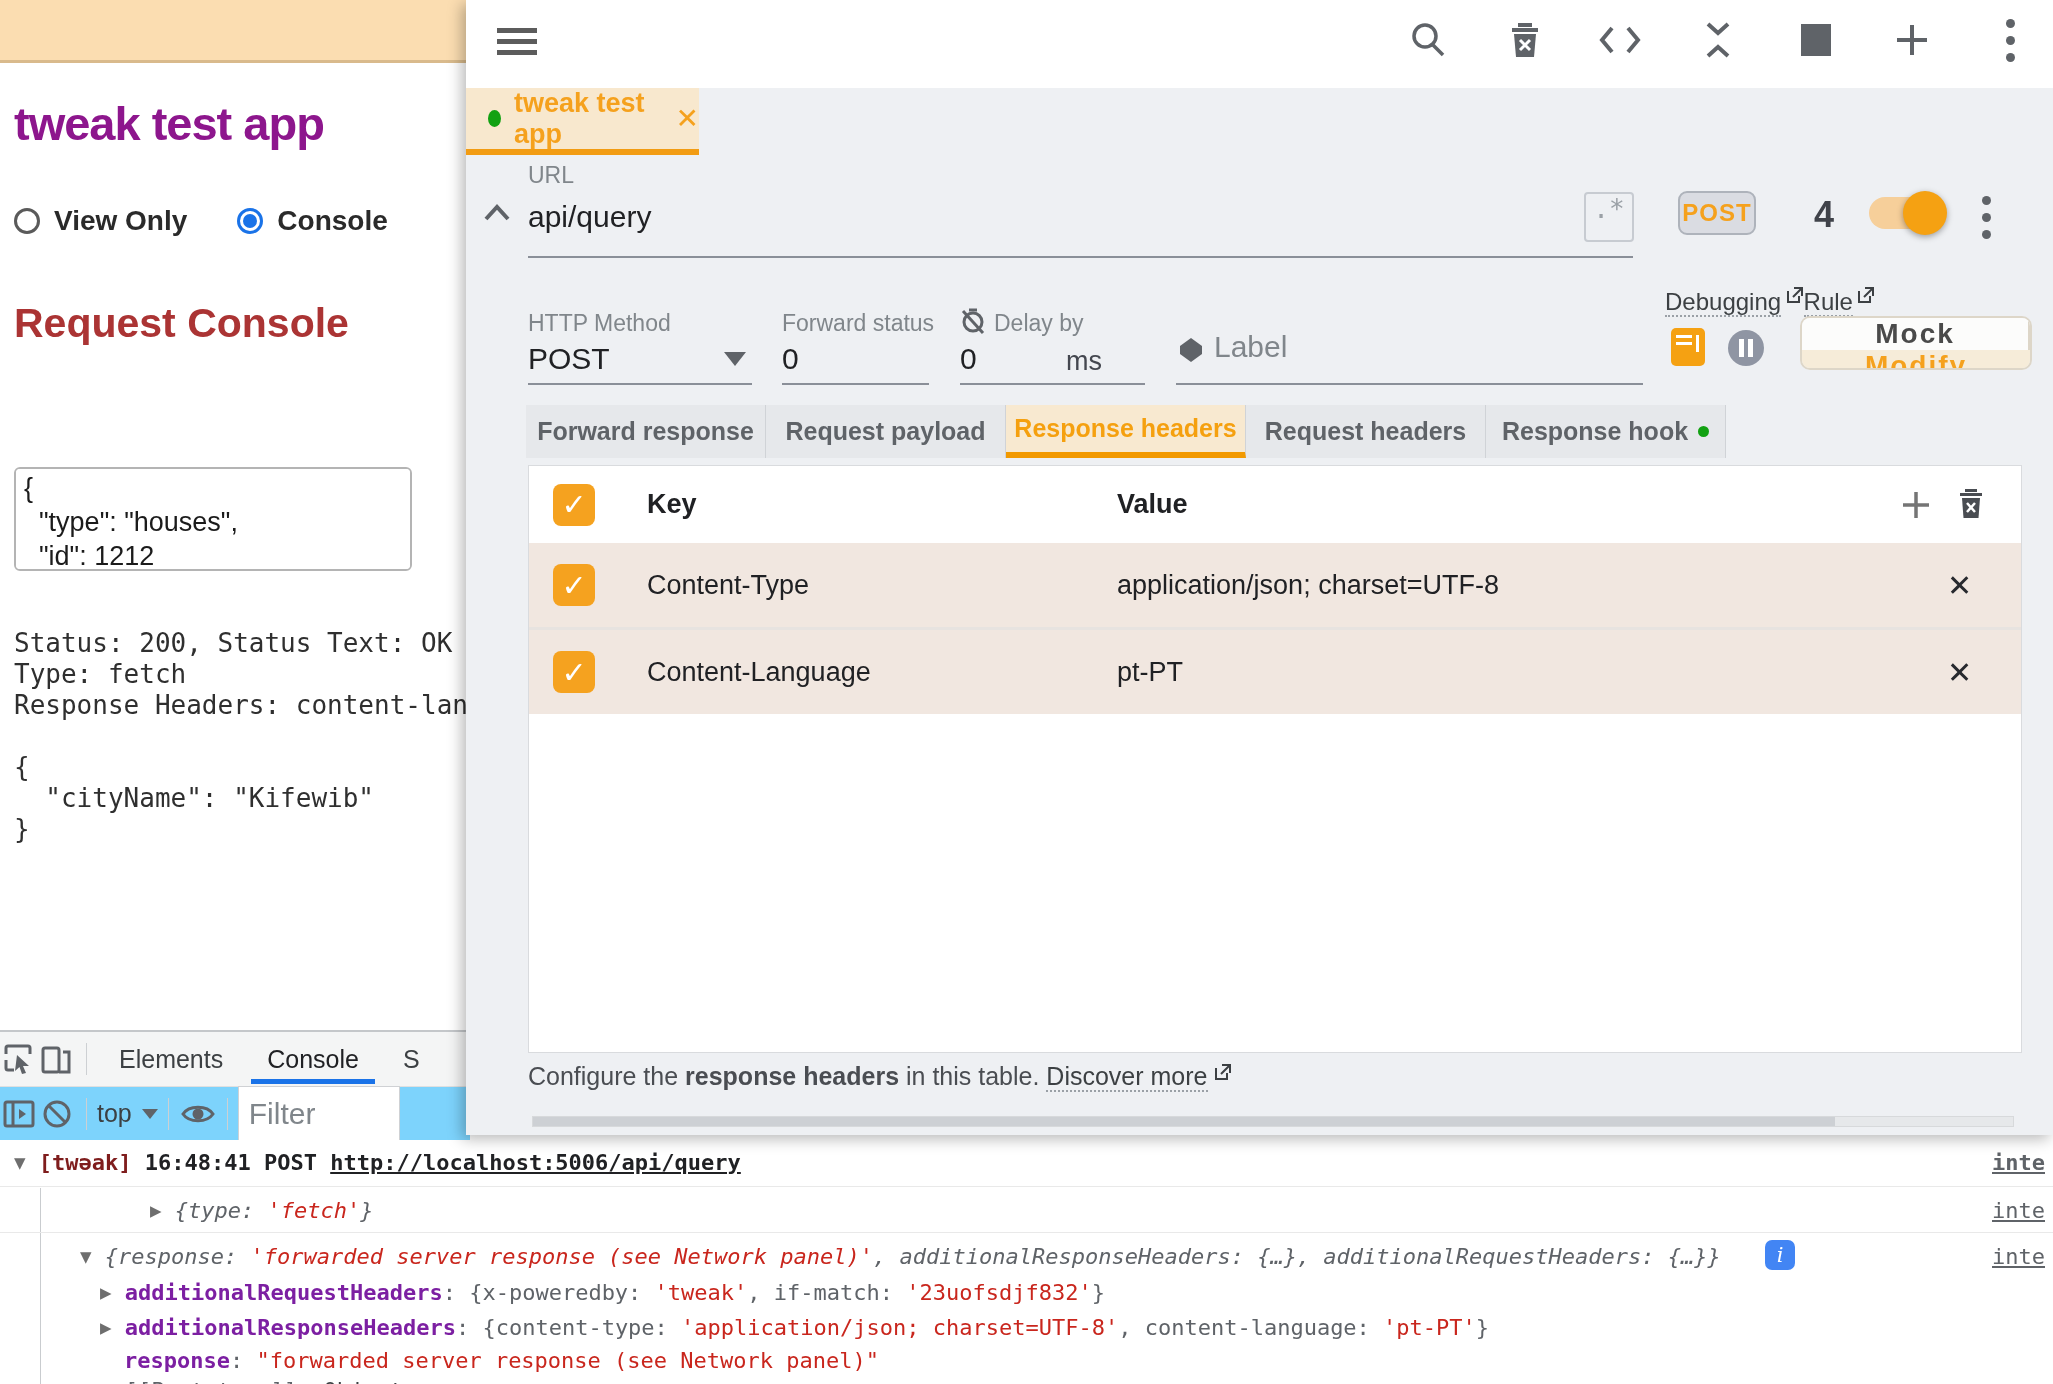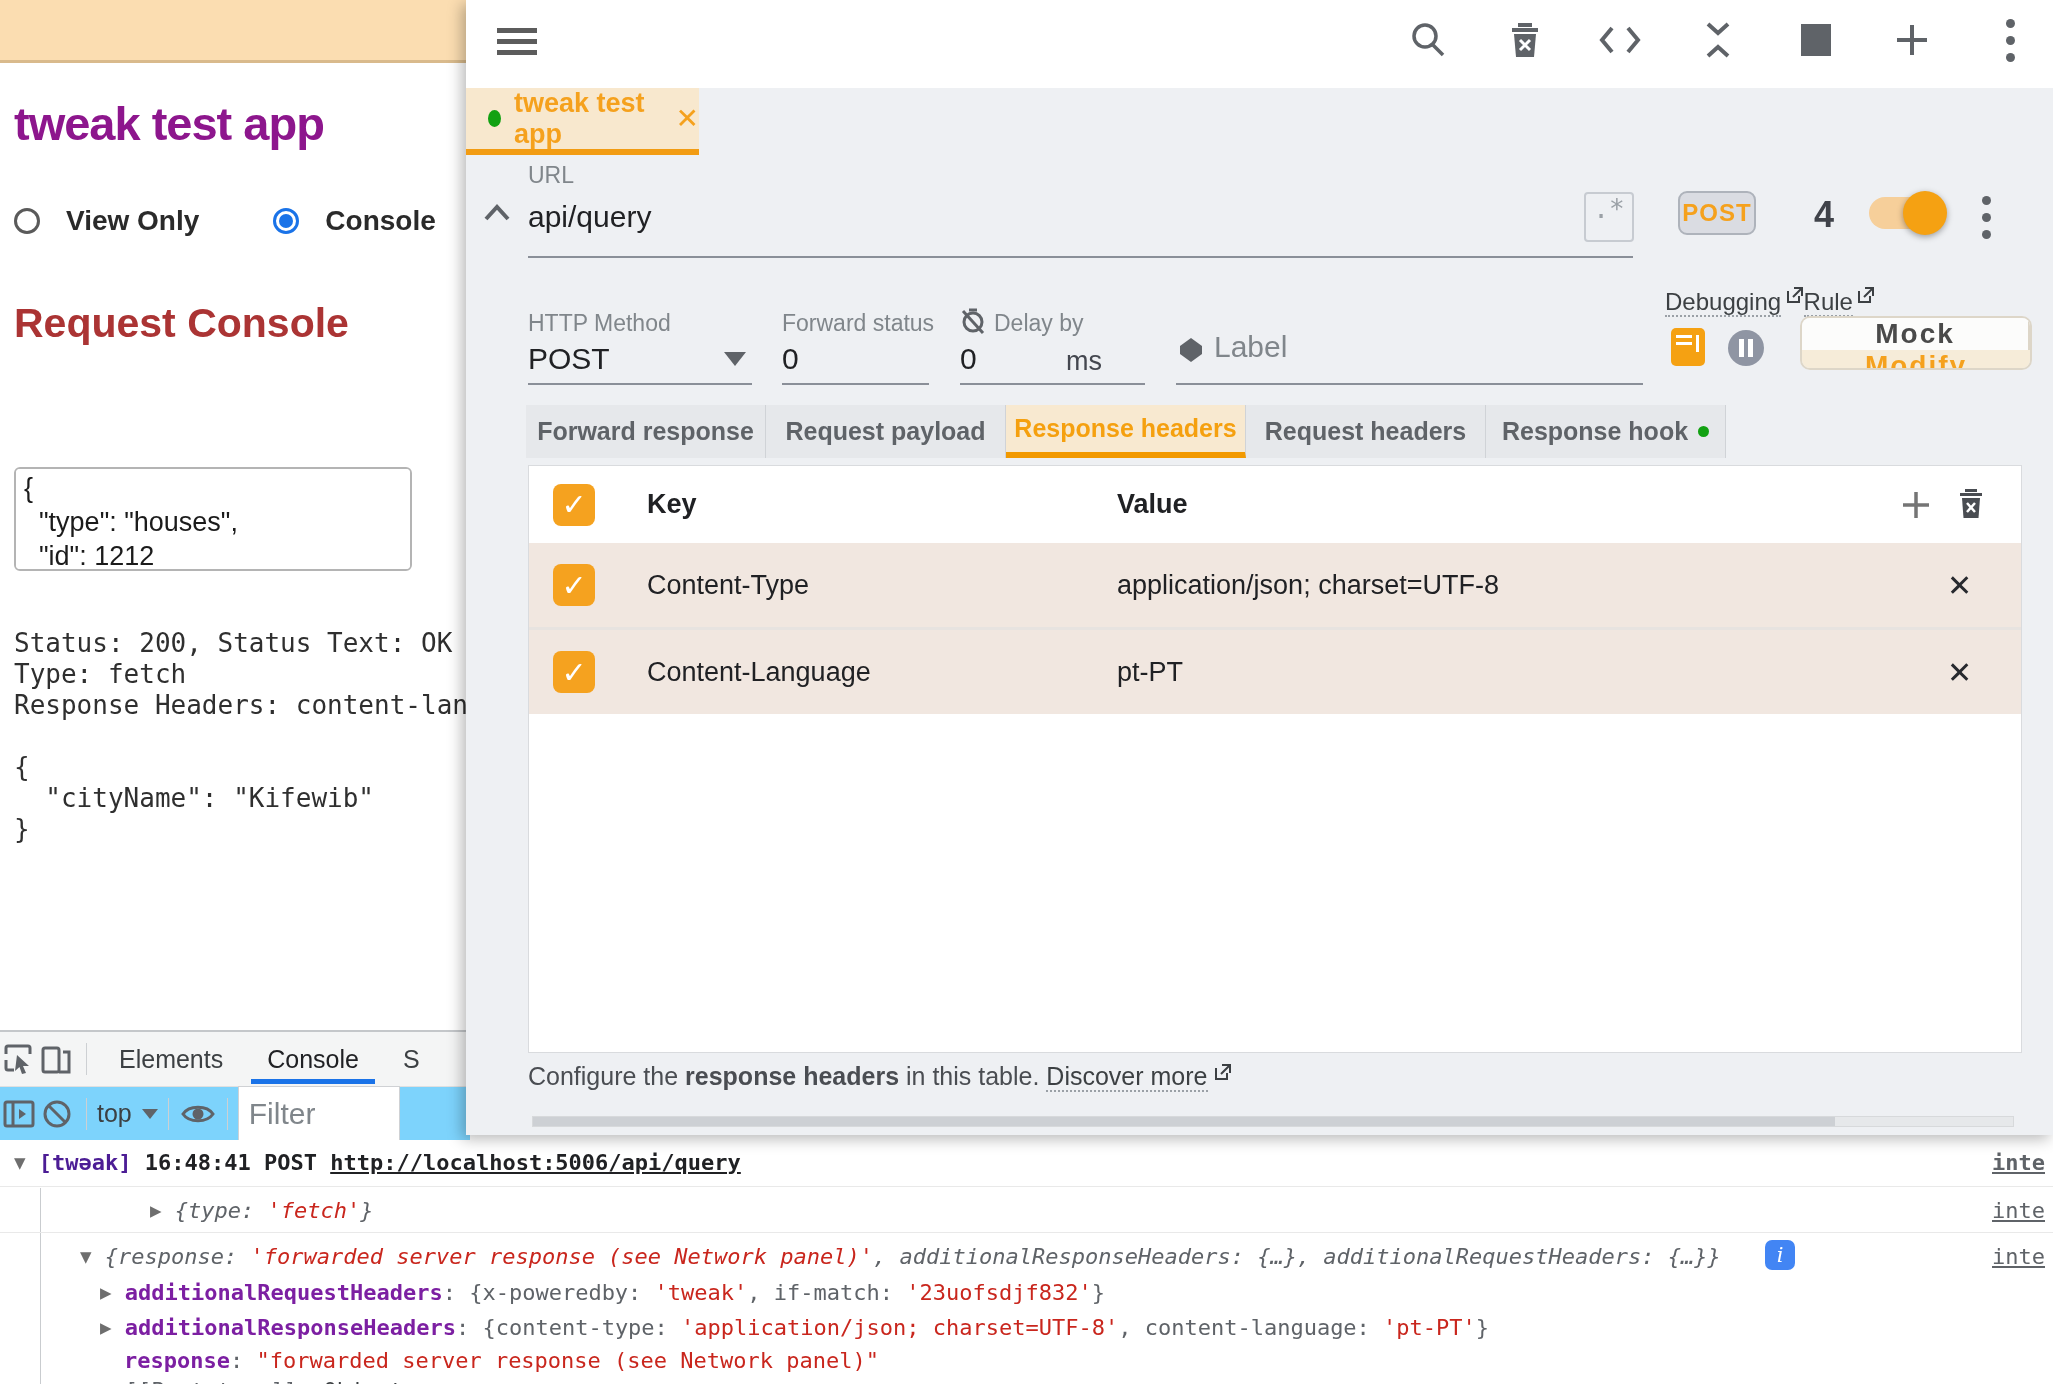--- a/index.html
+++ b/index.html
@@ -3,21 +3,21 @@
 <meta charset="utf-8">
 <style>
   html,body{margin:0;padding:0;background:#fff;}
   #stage{position:relative;width:2053px;height:1384px;overflow:hidden;background:#fff;
          font-family:"Liberation Sans",sans-serif;color:#202124;}
   .abs{position:absolute;}
   .mono{font-family:"DejaVu Sans Mono",monospace;}
   
   .banner{left:0;top:0;width:470px;height:60px;background:#fbddb1;border-bottom:3px solid #d9ba8c;}
   .page-title{left:14px;top:96px;font-size:47px;font-weight:bold;color:#8d168d;letter-spacing:-1px;}
-  .radio-row{left:14px;top:205px;display:flex;align-items:center;gap:26px;font-size:28px;font-weight:bold;color:#2a2a2a;}
+  .radio-row{left:14px;top:205px;display:flex;align-items:center;gap:14px;font-size:28px;font-weight:bold;color:#2a2a2a;}
   .radio{width:26px;height:26px;border-radius:50%;border:3px solid #5a5a5a;background:#fff;box-sizing:border-box;}
   .radio.sel{border:3px solid #1a73e8;position:relative;}
   .radio.sel::after{content:"";position:absolute;left:3px;top:3px;width:14px;height:14px;border-radius:50%;background:#1a73e8;}
   .section-title{left:14px;top:300px;font-size:41px;font-weight:bold;color:#ab3434;}
   .req-textarea{left:14px;top:467px;width:398px;height:104px;border:2px solid #b4b4b4;border-radius:6px;
       background:#fff;font-family:"Liberation Sans",sans-serif;font-size:27px;color:#1b1b1b;
       padding:2px 8px;resize:none;line-height:34px;box-sizing:border-box;outline:none;}
   .status-block{left:14px;top:628px;width:452px;font-size:26px;line-height:31px;color:#2f2f2f;
       white-space:pre;overflow:hidden;margin:0;}
   
@@ -32,21 +32,21 @@
   .dt-icon{width:38px;height:38px;display:flex;align-items:center;justify-content:center;flex:0 0 auto;}
   .filter-input{width:140px;height:38px;border:1px solid #cfd1d4;background:#fff;font-size:30px;
       color:#202124;padding:8px 10px;outline:none;font-family:"Liberation Sans",sans-serif;}
   .filter-input::placeholder{color:#80868b;}
   
   .console-area{left:0;top:1140px;width:2053px;height:244px;background:#fff;font-size:22px;}
   .c-sep{position:absolute;left:0;width:2053px;height:1px;background:#e9e9e9;}
   .c-guide{position:absolute;left:40px;top:48px;width:1px;height:196px;background:#c9cccf;}
   .c-row{position:absolute;white-space:pre;font-family:"DejaVu Sans Mono",monospace;}
   .c-arrow{color:#6e6e6e;font-size:15px;vertical-align:2px;font-family:"DejaVu Sans",sans-serif;}
-  .c-badge{color:#4c1d95;font-weight:bold;margin-top:20px;}
+  .c-badge{color:#7f1d1d;font-weight:bold;margin-top:20px;}
   .c-meta{color:#202124;font-weight:bold;}
   .c-link{color:#202124;font-weight:bold;text-decoration:underline;}
   .c-gray{color:#5f6368;}
   .c-it{font-style:italic;}
   .c-red{color:#c9261d;}
   .c-purple{color:#7c1fa2;font-weight:bold;}
   .c-src{position:absolute;right:8px;color:#5f6368;text-decoration:underline;font-family:"DejaVu Sans Mono",monospace;}
   .info-badge{position:absolute;left:1765px;top:-4px;width:30px;height:30px;background:#4285f4;border-radius:7px;
       color:#fff;font-family:"DejaVu Serif",serif;font-style:italic;font-size:21px;display:flex;
       align-items:center;justify-content:center;}

